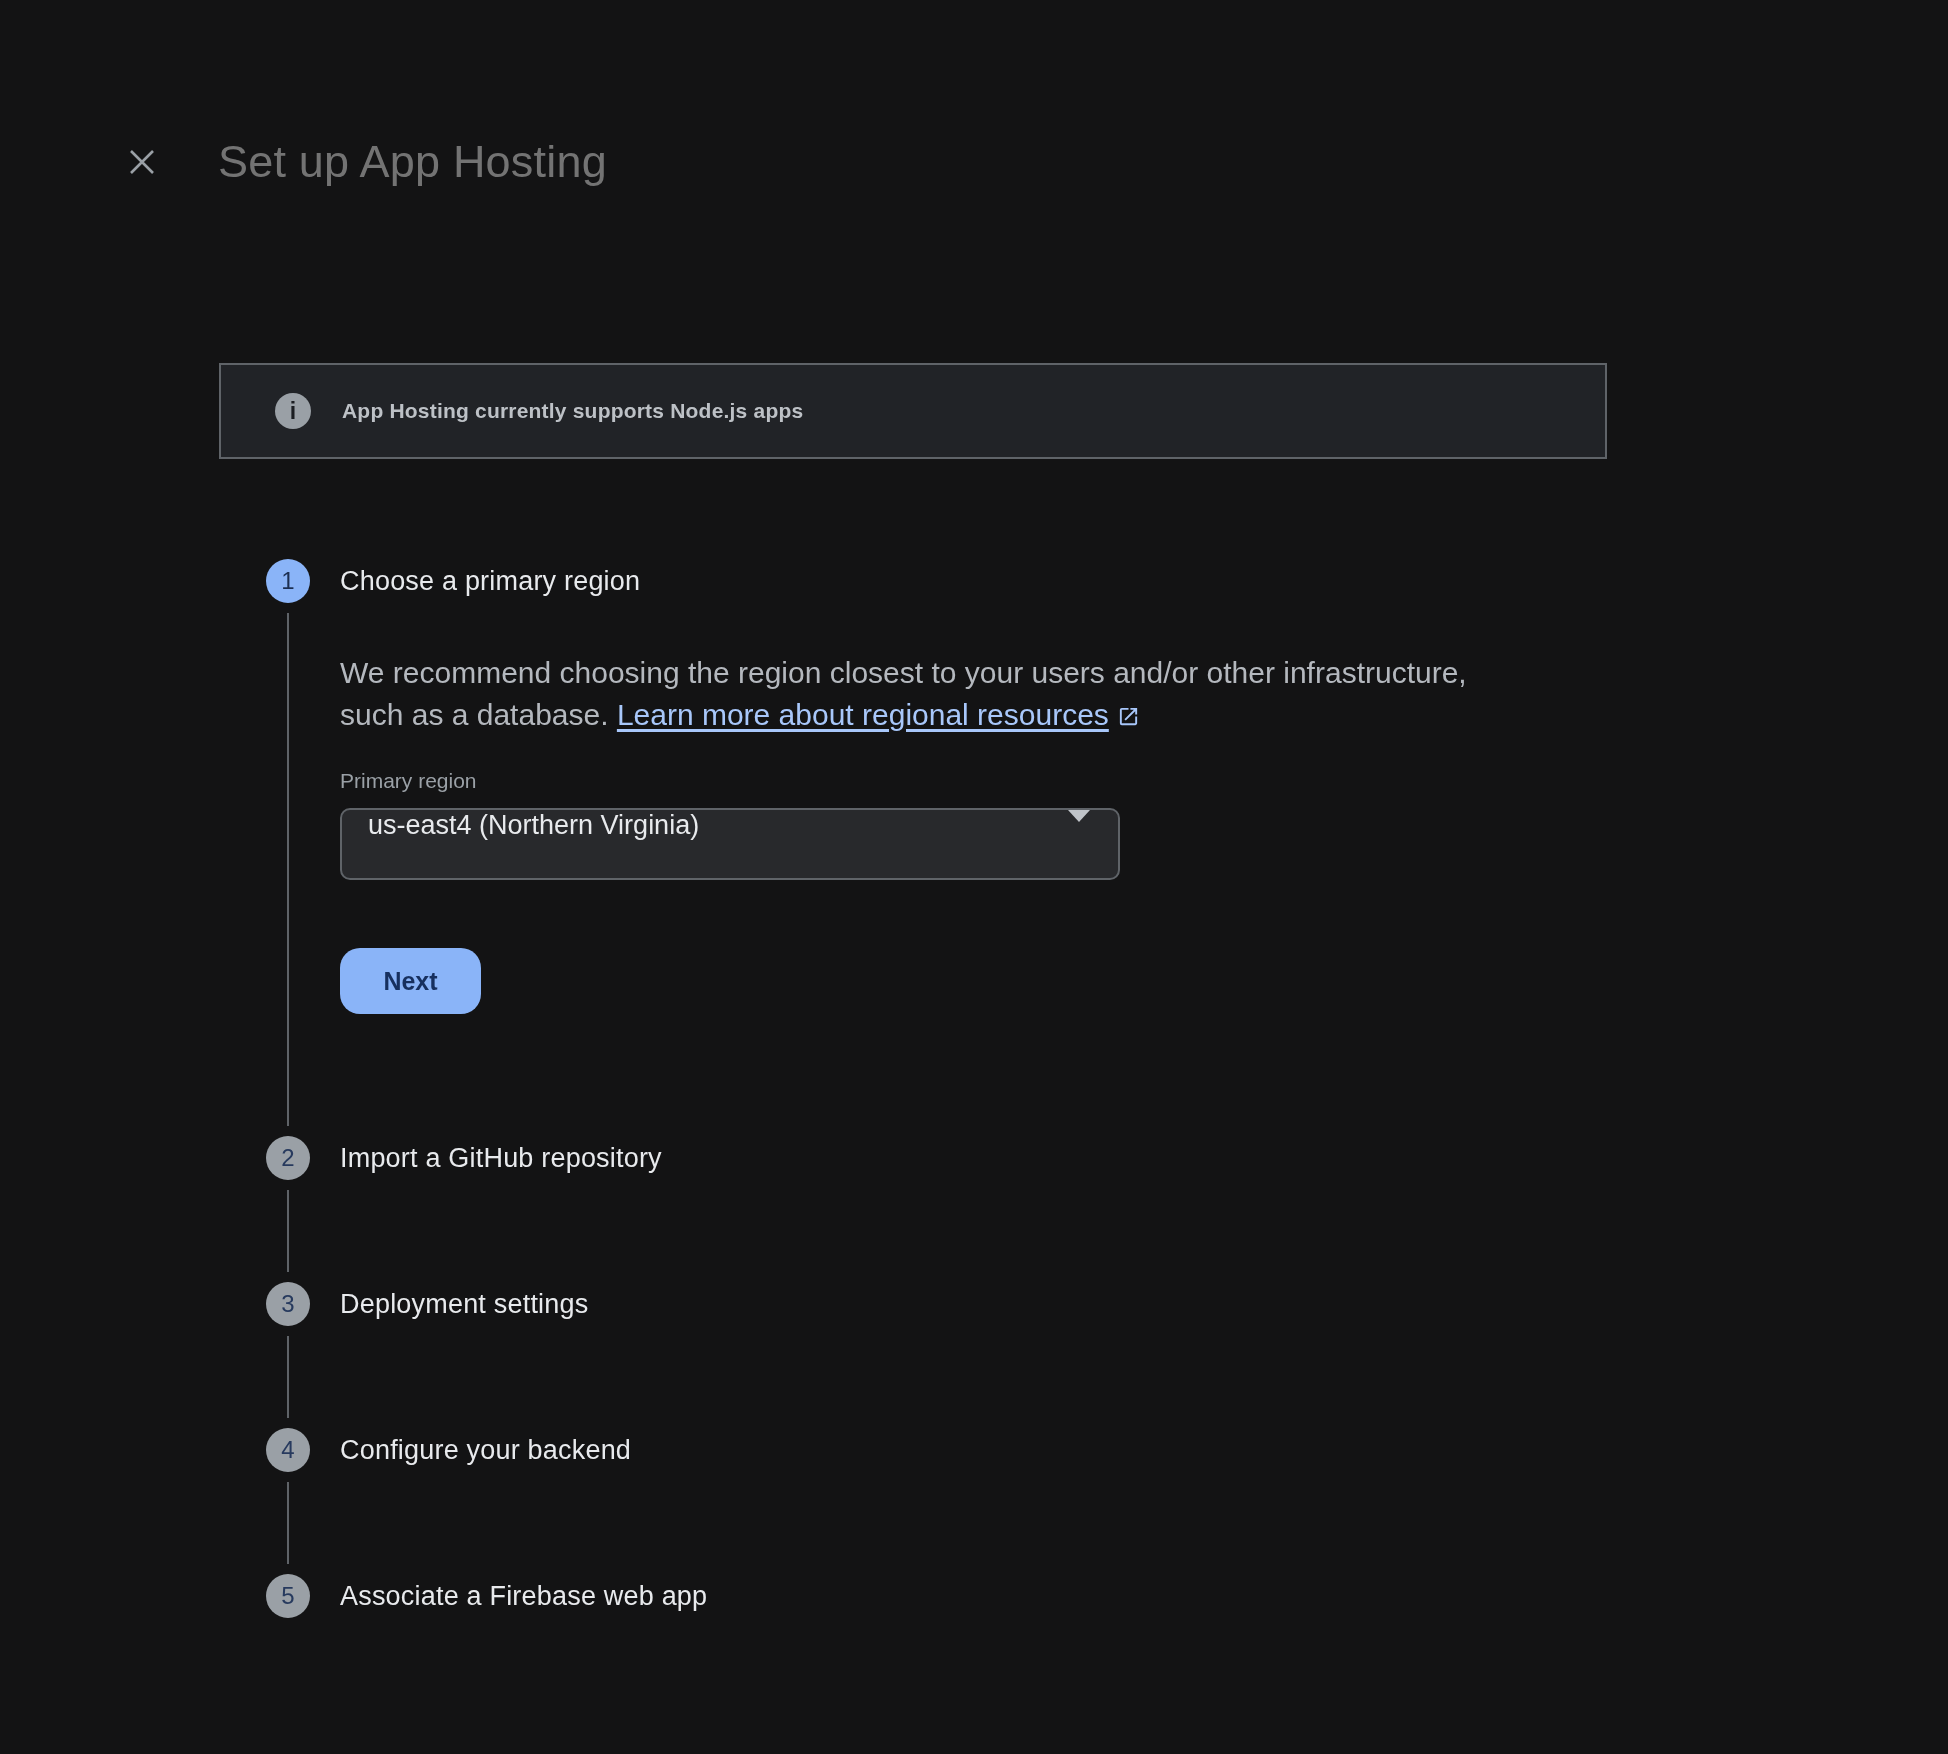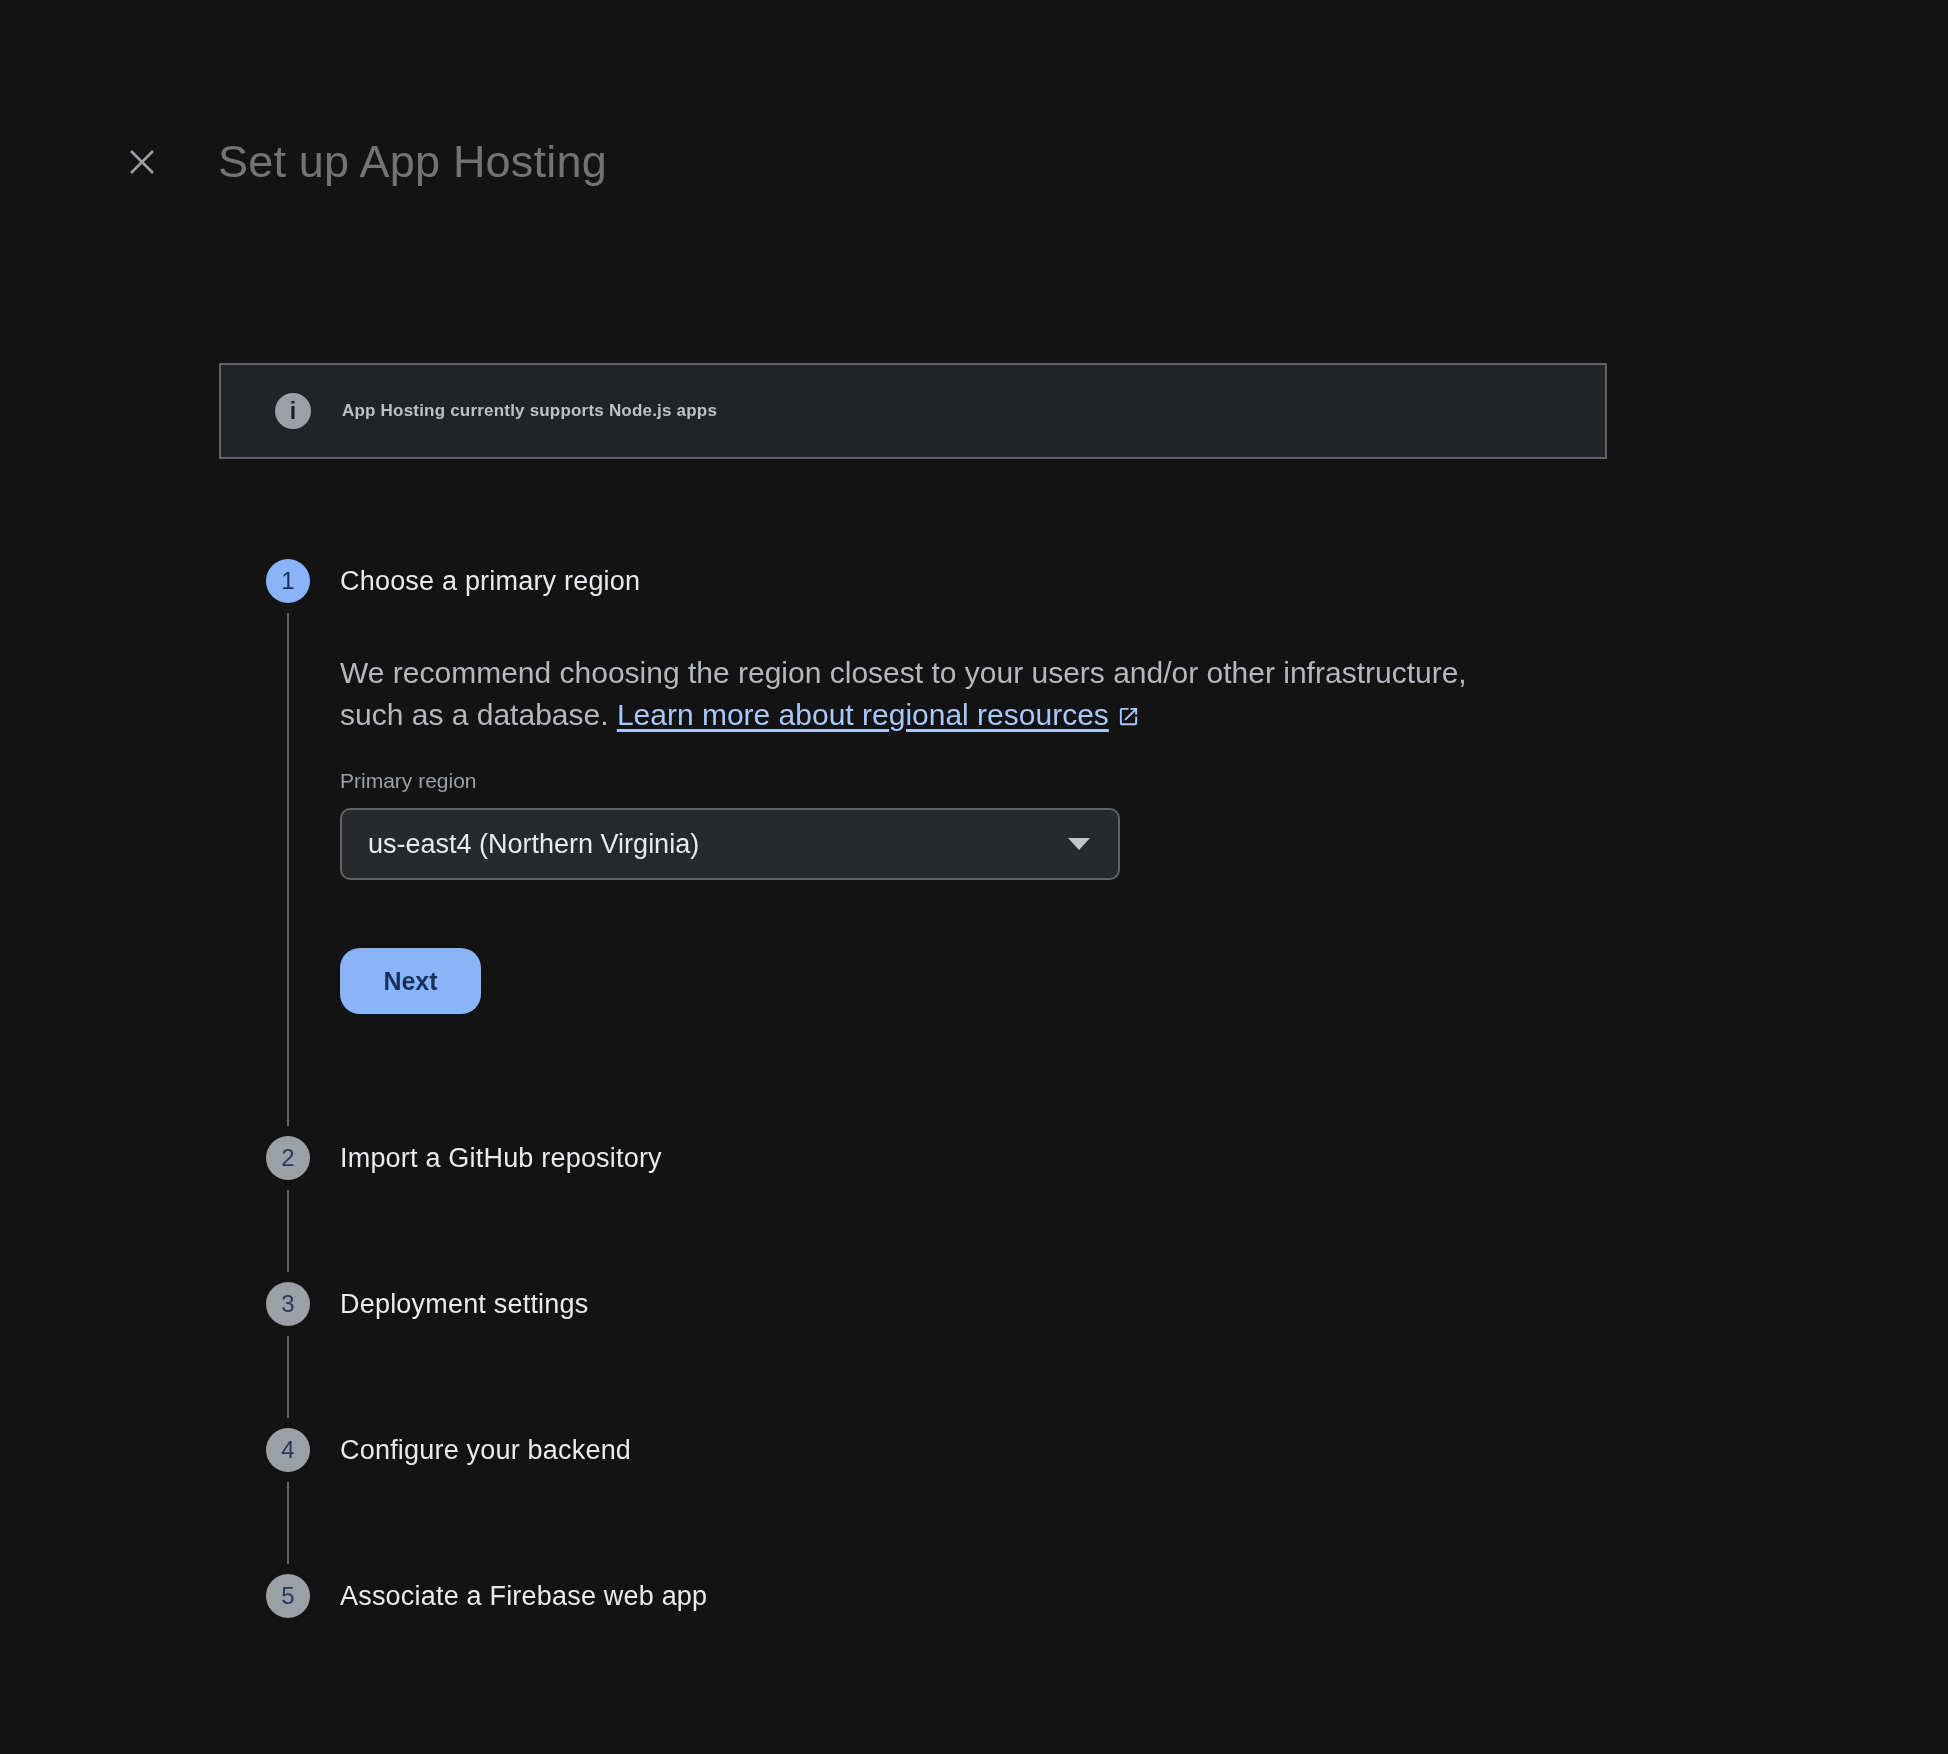--- a/index.html
+++ b/index.html
@@ -36,21 +36,21 @@
     border: 2px solid #5f6368;
     display: flex; align-items: center;
     padding-left: 54px; gap: 31px;
   }
   .info-icon {
     width: 36px; height: 36px; border-radius: 50%;
     background: #9aa0a6; color: #1c1e22;
     display: flex; align-items: center; justify-content: center;
     font-size: 23px; font-weight: 700; flex: 0 0 36px;
   }
-  .banner-text { font-size: 17px; font-weight: 600; color: #bdc1c6; letter-spacing: 0.2px; }
+  .banner-text { font-size: 21px; font-weight: 600; color: #bdc1c6; letter-spacing: 0.2px; }
 
   
   .stepper { margin: 100px 0 0 266px; }
   .step { display: flex; gap: 30px; }
   .rail {
     flex: 0 0 44px;
     display: flex; flex-direction: column; align-items: center;
   }
   .circle {
     width: 44px; height: 44px; border-radius: 50%;
@@ -79,21 +79,21 @@
     text-underline-offset: 4px; cursor: pointer; white-space: nowrap;
   }
   .ext-icon { width: 23px; height: 23px; fill: #a8c7fa; vertical-align: -3px; margin-left: 8px; }
 
   .field-label { margin-top: 32px; font-size: 21px; line-height: 25px; color: #9aa0a6; }
   .select {
     margin-top: 15px;
     width: 780px; height: 72px;
     background: #28292c;
     border: 2px solid #5f6368; border-radius: 10px;
-    display: flex; align-items: center; justify-content: space-between;
+    display: flex; justify-content: space-between;
     padding: 0 28px 0 26px; cursor: pointer;
   }
   .select-value { font-size: 27px; color: #e8eaed; }
   .caret {
     width: 0; height: 0;
     border-left: 11px solid transparent;
     border-right: 11px solid transparent;
     border-top: 12px solid #c0c4c9;
   }
 

